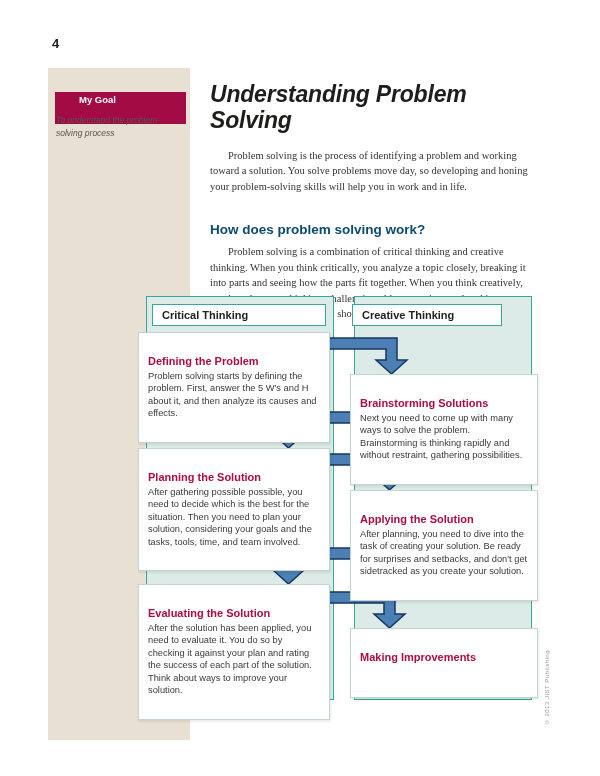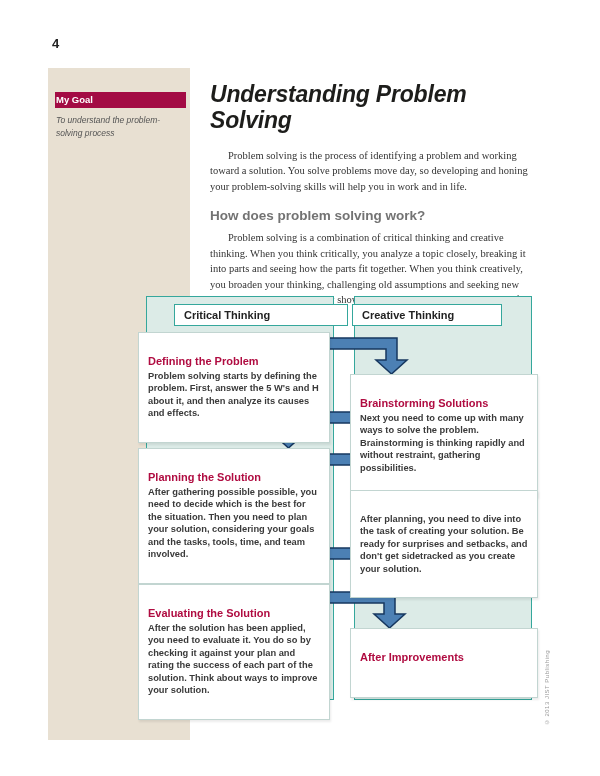--- a/index.html
+++ b/index.html
@@ -3,44 +3,44 @@
 <meta charset="utf-8">
 <style>
   html,body{margin:0;padding:0;background:#fff;}
   #page{
     position:relative;width:600px;height:776px;background:#ffffff;
     font-family:"Liberation Sans",sans-serif;overflow:hidden;
   }
   .page-number{position:absolute;left:52px;top:36px;font-size:13px;font-weight:bold;color:#222;}
   
   .sidebar{position:absolute;left:48px;top:68px;width:142px;height:672px;background:#e8e0d2;}
-  .goal-banner{position:absolute;left:7px;top:24px;width:131px;height:16px;background:#a30b44;
-    color:#fff;font-size:9.5px;font-weight:bold;line-height:16px;padding-left:1px;box-sizing:border-box;}
+  .goal-banner{position:absolute;left:7px;top:24px;width:131px;height:32px;background:#a30b44;
+    color:#fff;font-size:9.5px;font-weight:bold;line-height:16px;padding-left:24px;box-sizing:border-box;}
   .goal-text{position:absolute;left:8px;top:46px;width:120px;font-size:8.5px;line-height:1.55;color:#555;font-style:italic;}
   
   .main{position:absolute;left:210px;top:82px;width:330px;}
   .page-title{font-size:23px;font-weight:bold;color:#1d1d1b;line-height:1.12;margin:0 0 14px 0;letter-spacing:-0.2px;font-style:italic;}
   .body-para{font-family:"Liberation Serif",serif;font-size:10.5px;line-height:1.48;color:#333;
     text-indent:18px;margin:0 0 12px 0;text-align:left;}
-  .section-heading{font-size:13.5px;font-weight:bold;color:#737373;margin:14px 0 7px 0;}
+  .section-heading{font-size:13.5px;font-weight:bold;color:#0c4a6e;margin:28px 0 7px 0;}
   
   .diagram{position:absolute;left:138px;top:296px;width:400px;height:410px;}
   .panel{position:absolute;top:0;height:404px;background:#dcebe7;border:1px solid #35a79c;box-sizing:border-box;z-index:0;}
   .panel-left{left:8px;width:188px;}
   .panel-right{left:216px;width:178px;}
   .col-header{position:absolute;top:8px;height:22px;background:#fff;border:1px solid #35a79c;
     box-sizing:border-box;font-size:11px;font-weight:bold;color:#222;line-height:20px;padding-left:9px;z-index:2;}
-  .col-header.left{left:14px;width:174px;margin-left:22px;}
+  .col-header.left{left:14px;width:174px;}
   .col-header.right{left:214px;width:150px;}
   .step-box{position:absolute;background:#fff;border:1px solid #c2d5d1;box-sizing:border-box;
     padding:22px 9px;z-index:2;box-shadow:1px 2px 2px rgba(0,0,0,0.08);}
   .step-box.left{left:0;width:192px;}
   .step-box.right{left:212px;width:188px;}
   .step-title{font-size:11px;font-weight:bold;color:#b00c41;margin:0 0 3px 0;}
-  .step-text{font-size:9.3px;line-height:1.34;color:#3a3a3a;margin:0;font-weight:bold;}
+  .step-text{font-size:9.3px;line-height:1.34;color:#3a3a3a;margin:0;}
   .arrow{position:absolute;z-index:1;}
   
   .copyright{position:absolute;left:544px;top:650px;writing-mode:vertical-rl;transform:rotate(180deg);
     font-size:6px;color:#999;letter-spacing:0.5px;}
 </style>
 </head>
 <body>
 
 <div id="page">
 
@@ -91,29 +91,30 @@
       <p class="step-title">Brainstorming Solutions</p>
       <p class="step-text">Next you need to come up with many ways to solve the problem. Brainstorming is thinking rapidly and without restraint, gathering possibilities.</p>
     </div>
 
     <div class="step-box left" style="top:152px;min-height:94px">
       <p class="step-title">Planning the Solution</p>
       <p class="step-text">After gathering possible possible, you need to decide which is the best for the situation. Then you need to plan your solution, considering your goals and the tasks, tools, time, and team involved.</p>
     </div>
 
     <div class="step-box right" style="top:194px;min-height:88px">
+      <p class="step-title">Applying the Solution</p>
       <p class="step-text">After planning, you need to dive into the task of creating your solution. Be ready for surprises and setbacks, and don't get sidetracked as you create your solution.</p>
     </div>
 
     <div class="step-box left" style="top:288px;min-height:104px">
       <p class="step-title">Evaluating the Solution</p>
       <p class="step-text">After the solution has been applied, you need to evaluate it. You do so by checking it against your plan and rating the success of each part of the solution. Think about ways to improve your solution.</p>
     </div>
 
     <div class="step-box right" style="top:332px;min-height:70px">
-      <p class="step-title">After Improvements</p>
+      <p class="step-title">Making Improvements</p>
     </div>
 
   </div>
 
   <div class="copyright">© 2013 JIST Publishing</div>
 
 </div>
 
 </body></html>

